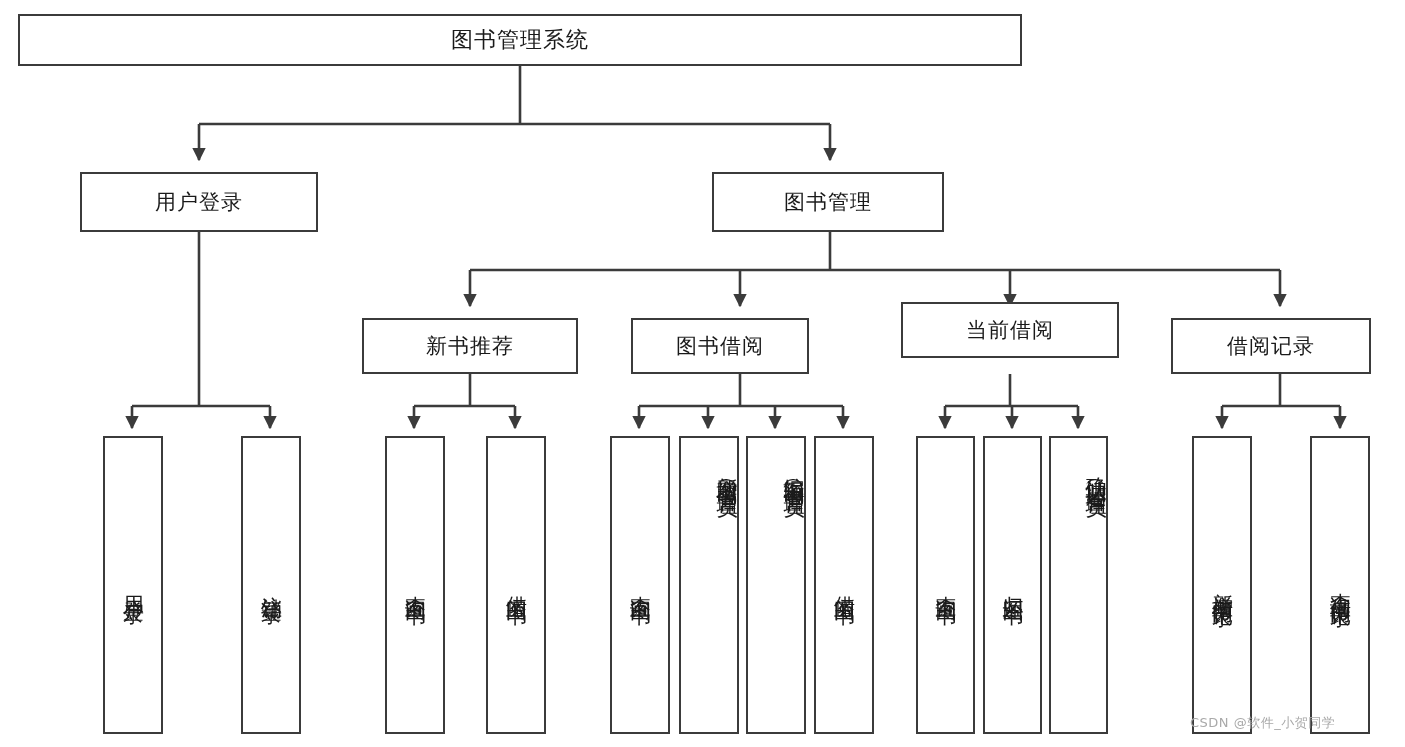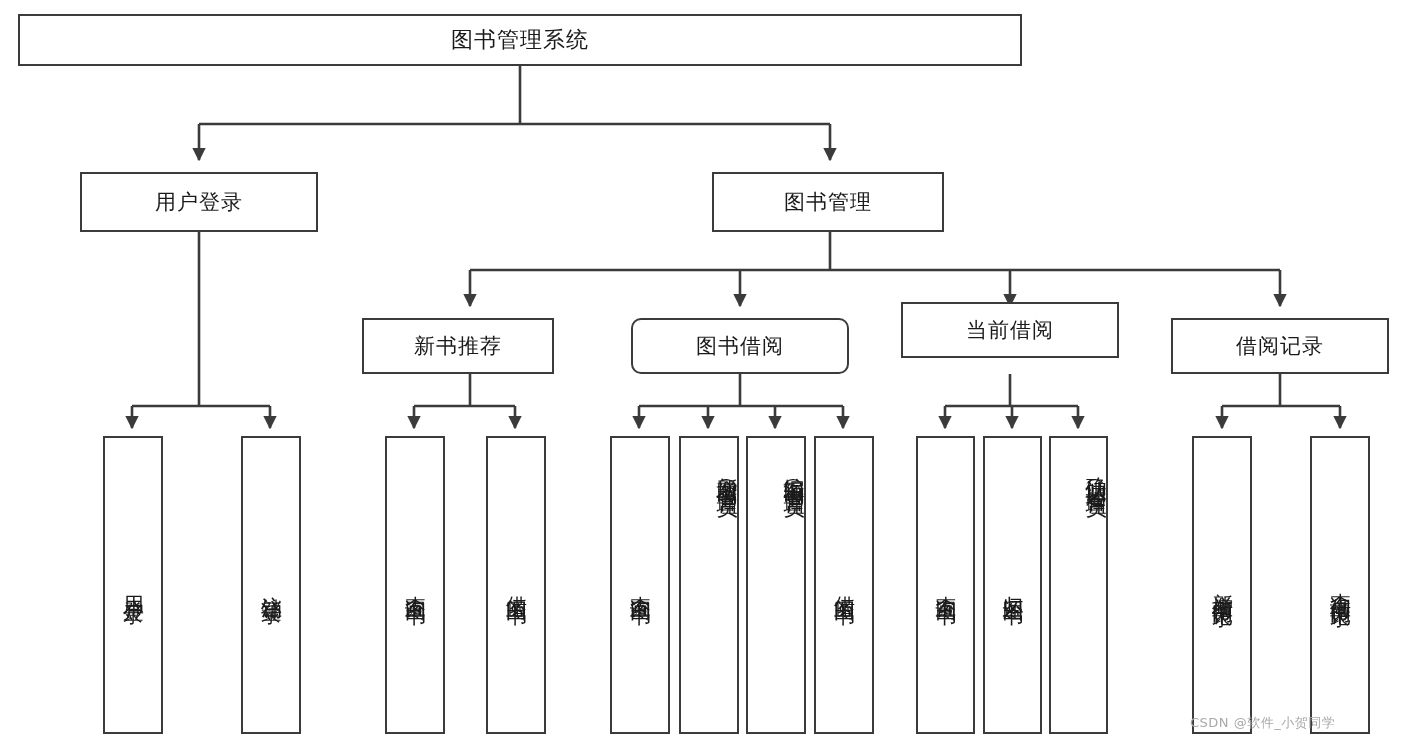--- a/index.html
+++ b/index.html
@@ -99,24 +99,24 @@
       <path d="M 1222 406 L 1222 428" marker-end="url(#arrow)"></path>
       <path d="M 1340 406 L 1340 428" marker-end="url(#arrow)"></path>
     </g>
   </svg>
 
   <div class="node h root" style="left:18px;top:14px;width:1004px;height:52px;">图书管理系统</div>
 
   <div class="node h" style="left:80px;top:172px;width:238px;height:60px;">用户登录</div>
   <div class="node h" style="left:712px;top:172px;width:232px;height:60px;">图书管理</div>
 
-  <div class="node h" style="left:362px;top:318px;width:192px;height:56px;">新书推荐</div>
-  <div class="node h" style="left:631px;top:318px;width:218px;height:56px;border-radius:10px;">图书借阅</div>
+  <div class="node h" style="left:362px;top:318px;width:216px;height:56px;">新书推荐</div>
+  <div class="node h" style="left:631px;top:318px;width:178px;height:56px;">图书借阅</div>
   <div class="node h" style="left:901px;top:302px;width:218px;height:56px;">当前借阅</div>
-  <div class="node h" style="left:1171px;top:318px;width:218px;height:56px;">借阅记录</div>
+  <div class="node h" style="left:1171px;top:318px;width:200px;height:56px;">借阅记录</div>
 
   <div class="node v mid" style="left:103px;top:436px;width:60px;height:298px;">用户登录</div>
   <div class="node v mid" style="left:241px;top:436px;width:60px;height:298px;">注销登录</div>
 
   <div class="node v mid" style="left:385px;top:436px;width:60px;height:298px;">查询图书</div>
   <div class="node v mid" style="left:486px;top:436px;width:60px;height:298px;">借阅图书</div>
 
   <div class="node v mid" style="left:610px;top:436px;width:60px;height:298px;">查询图书</div>
   <div class="node v" style="left:679px;top:436px;width:60px;height:298px;">新增图书（管理员）</div>
   <div class="node v" style="left:746px;top:436px;width:60px;height:298px;">编辑图书（管理员）</div>

